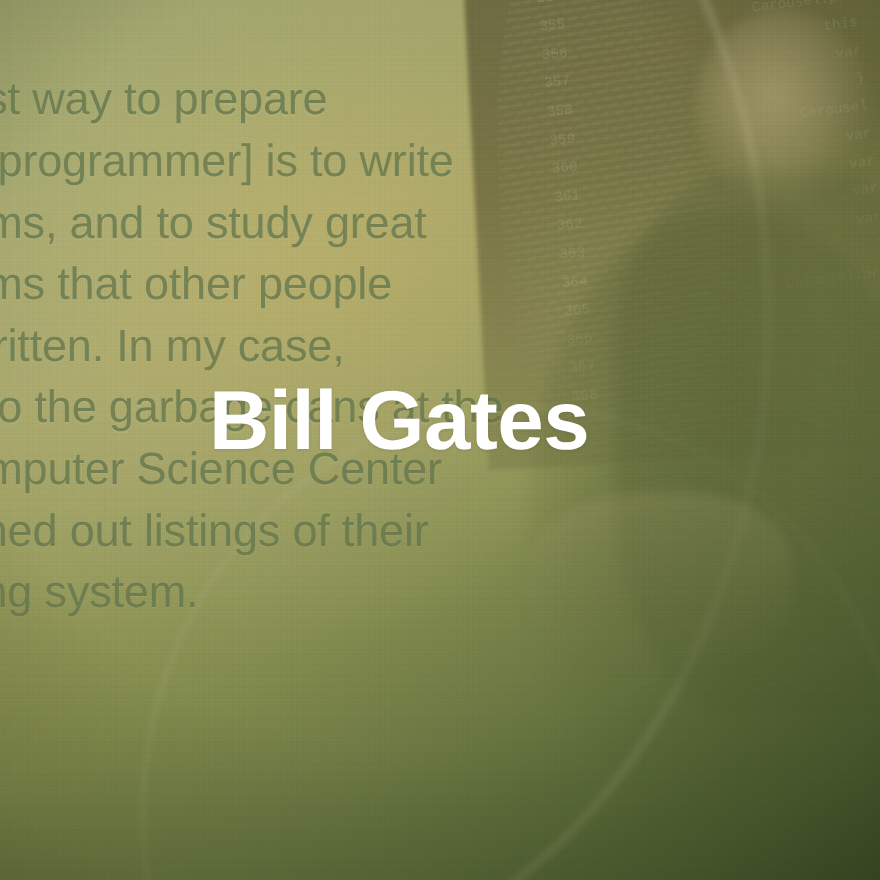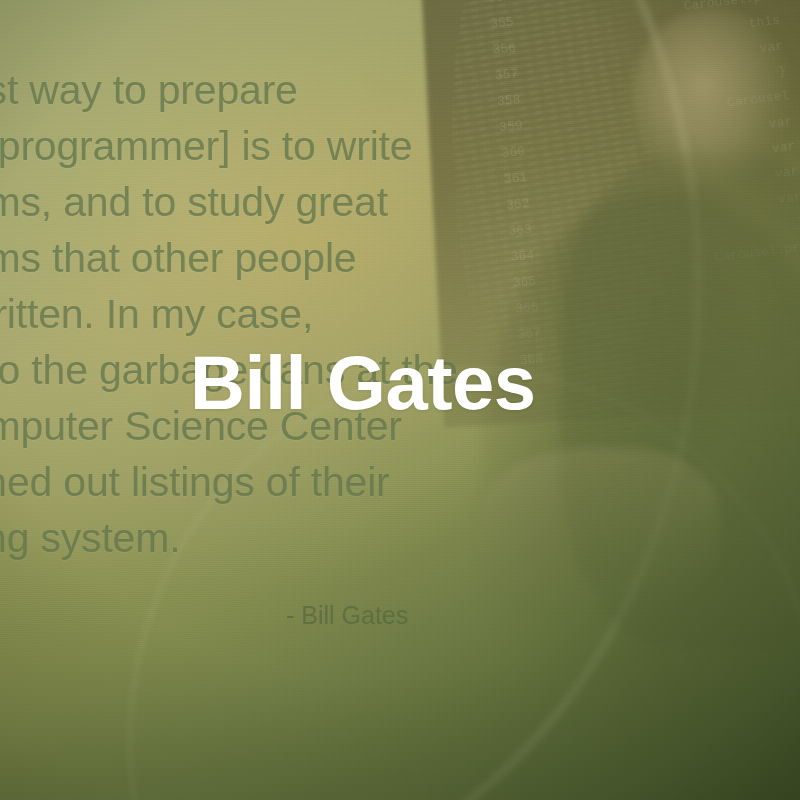--- a/index.html
+++ b/index.html
@@ -368,18 +368,17 @@
       <span class="qline"> a programmer] is to write</span>
       <span class="qline">ams, and to study great</span>
       <span class="qline">ams that other people</span>
       <span class="qline">written. In my case,</span>
       <span class="qline">t to the garbage cans at the</span>
       <span class="qline">omputer Science Center</span>
       <span class="qline">shed out listings of their</span>
       <span class="qline">ting system.</span>
     </div>
 
-    <div id="quote-attribution">- Bill Gates</div>
 
     <div id="headline-name">Bill Gates</div>
 
   </div>
 </div>
 
 </body></html>

